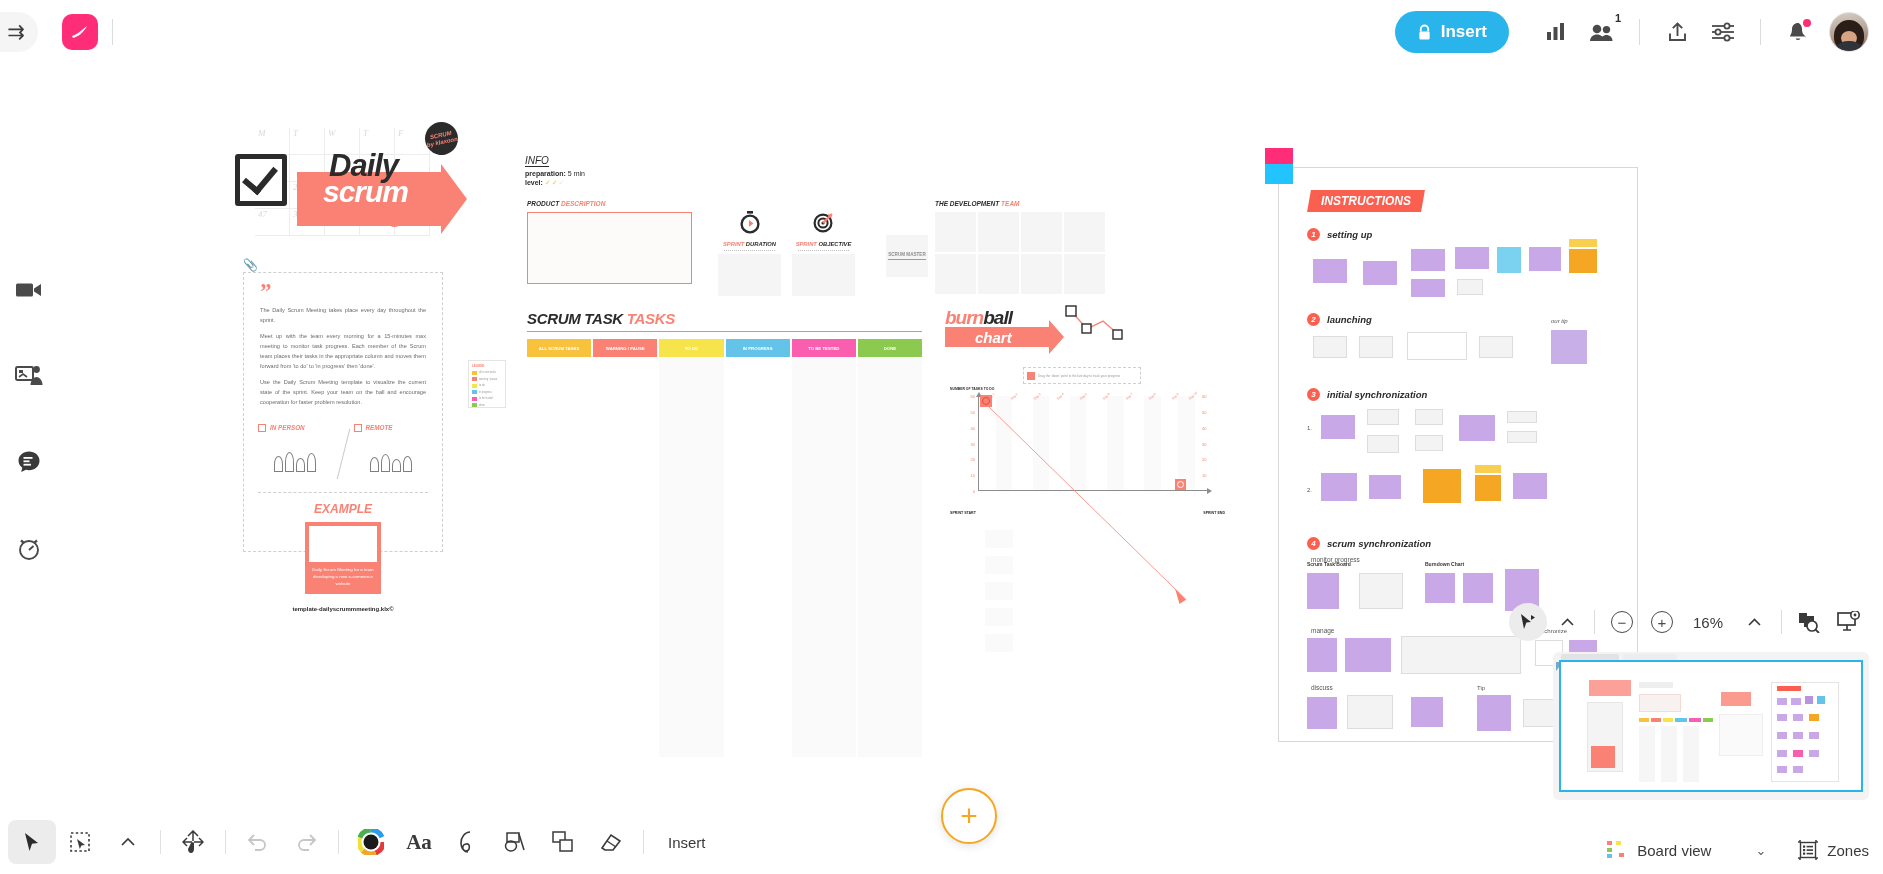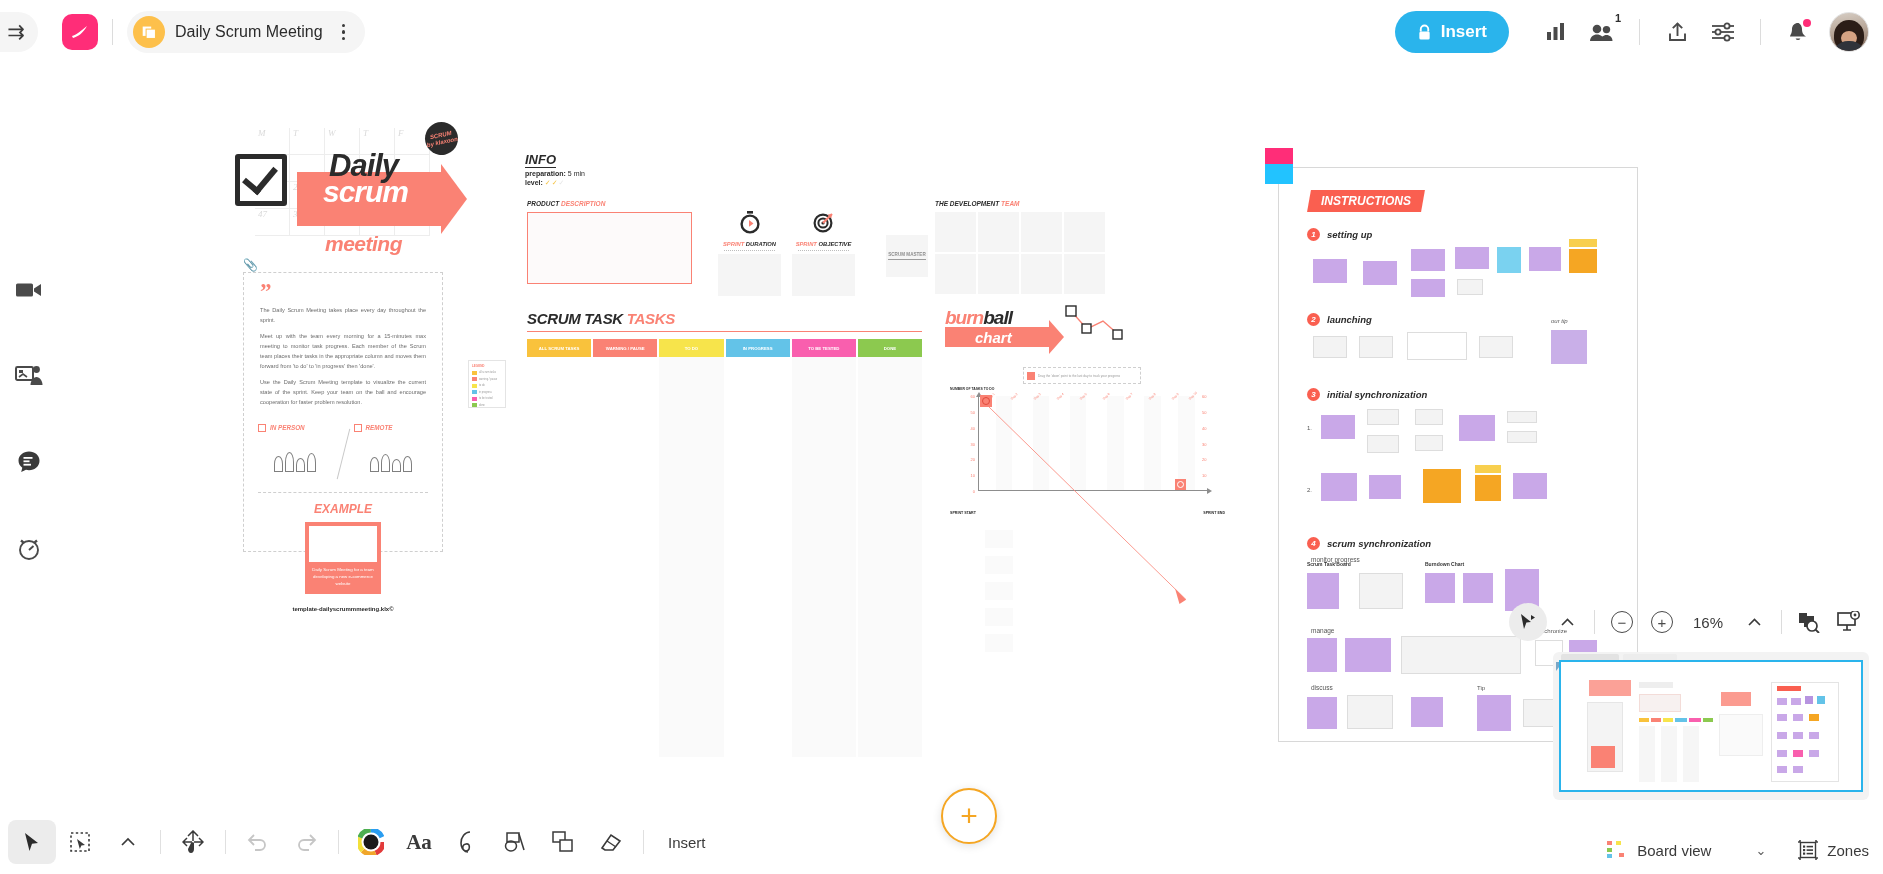--- a/index.html
+++ b/index.html
@@ -121,21 +121,21 @@
   .w-daily {
     position: absolute; left: 94px; top: 20px; font-size: 31px; font-weight: bold;
     font-style: italic; color: #2b2b2b; letter-spacing: -1px;
   }
   .w-scrum {
     position: absolute; left: 88px; top: 47px; font-size: 30px; font-weight: bold;
     font-style: italic; color: #ffffff; letter-spacing: -1px;
   }
   .w-meeting {
     position: absolute; left: 90px; top: 76px; font-size: 21px; font-weight: bold;
-    font-style: italic; color: #fa8274; letter-spacing: -0.5px; margin-top: 28px;
+    font-style: italic; color: #fa8274; letter-spacing: -0.5px;
   }
   .stamp {
     position: absolute; right: -8px; top: -6px; width: 33px; height: 33px; border-radius: 50%;
     background: #2b2b2b; color: #fa8274; font-size: 6px; font-weight: bold; font-style: italic;
     display: flex; flex-direction: column; align-items: center; justify-content: center; line-height: 1.1;
     transform: rotate(-12deg); text-align: center;
   }
 
   .f-card {
     left: 243px; top: 272px; width: 200px; height: 280px;
@@ -164,21 +164,21 @@
   .ex-txt { font-size: 4.4px; color: #fff; text-align: center; padding-top: 4px; line-height: 1.6; }
   .f-foot { text-align: center; font-size: 6px; font-weight: bold; color: #2b2b2b; padding-top: 12px; }
 
   .clip {
     position: absolute; left: 243px; top: 258px; width: 14px; height: 14px;
     color: #9a9a9a; font-size: 12px;
   }
 
   
   .f-info { left: 525px; top: 150px; width: 130px; }
-  .info-h { font-size: 13px; font-weight: bold; font-style: italic; color: #2b2b2b; border-bottom: 1.2px solid #2b2b2b; display: inline-block; }
+  .info-h { font-size: 10px; font-weight: normal; font-style: italic; color: #2b2b2b; border-bottom: 1.2px solid #2b2b2b; display: inline-block; }
   .info-l { font-size: 7px; color: #2b2b2b; padding-top: 2px; }
   .info-l b { font-weight: bold; }
   .lvl { color: #f6c445; letter-spacing: 1px; }
   .lvl .off { color: #e6e6e6; }
 
   .sec-lbl { font-size: 6.5px; font-weight: bold; font-style: italic; color: #2b2b2b; }
   .sec-lbl em { color: #fa8274; font-style: italic; }
 
   .f-prod { left: 527px; top: 200px; width: 165px; }
   .prod-box { margin-top: 5px; width: 165px; height: 72px; border: 1px solid #fa8274; background: #fdfafa; }
@@ -367,34 +367,20 @@
 
   <div class="topbar">
     <div class="tb-left">
       <div class="expand-btn">⇉</div>
       <div class="logo">
         <svg viewBox="0 0 24 24">
           <path d="M4 16 C8 15 13 11 19 6 C15 13 11 16 5 18 Z" fill="#ffffff"></path>
         </svg>
       </div>
       <div class="tb-div"></div>
-      <div class="board-pill">
-        <div class="board-ico">
-          <svg width="17" height="17" viewBox="0 0 20 20">
-            <rect x="2" y="3" width="10" height="11" fill="#fff"></rect>
-            <rect x="6" y="6" width="11" height="11" fill="#fff" stroke="#fdc04b" stroke-width="1.2"></rect>
-          </svg>
-        </div>
-        <div class="board-title">Daily Scrum Meeting</div>
-        <div class="kebab">
-            <i></i>
-            <i></i>
-            <i></i>
-          </div>
-      </div>
     </div>
 
     <div class="tb-right">
       <div class="share-btn">
         <svg width="15" height="17" viewBox="0 0 16 18">
           <path d="M4 8V5.5a4 4 0 0 1 8 0V8" fill="none" stroke="#fff" stroke-width="2"></path>
           <rect x="2.5" y="8" width="11" height="8.5" rx="1.6" fill="#fff"></rect>
         </svg>
         <span>Insert</span>
       </div>

